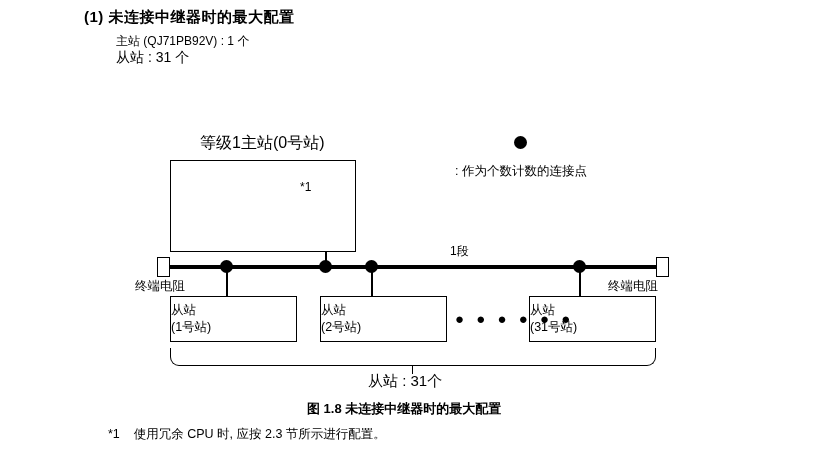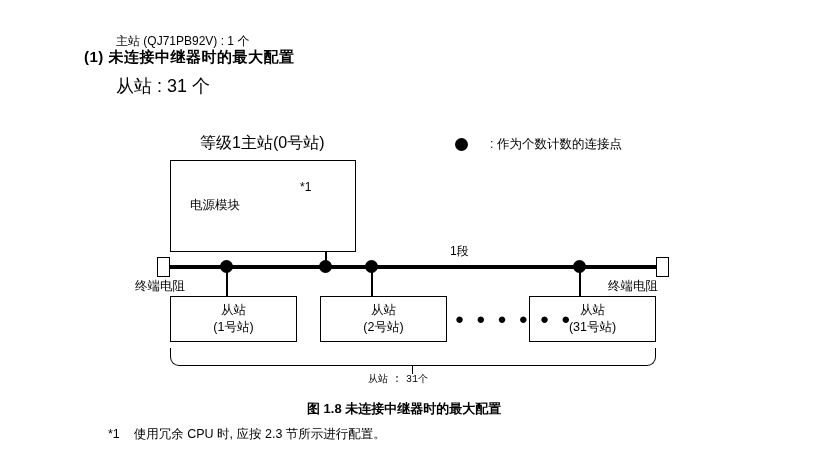--- a/index.html
+++ b/index.html
@@ -10,32 +10,31 @@
     color:#000;
     position:relative;
     overflow:hidden;
   }
   .abs{position:absolute;}
   
   #title{
     left:84px;top:8px;
     font-size:15px;font-weight:bold;letter-spacing:0.5px;
     white-space:nowrap;
-    margin-top:40px;
   }
   #line-master{
     left:116px;top:33px;font-size:12px;white-space:nowrap;
   }
   #line-slave{
-    left:116px;top:74px;font-size:18px;white-space:nowrap;
+    left:116px;top:49px;font-size:14px;white-space:nowrap;
   }
   
   #legend{
     left:455px;top:136px;font-size:12.5px;white-space:nowrap;
-    display:flex;align-items:center;gap:22px;
+    display:flex;align-items:center;gap:14px;flex-direction:column;
   }
   .dot{
     width:13px;height:13px;border-radius:50%;background:#000;display:inline-block;
   }
   
   #master-label{
     left:200px;top:133px;font-size:16px;white-space:nowrap;
   }
   
   #rack{
@@ -78,21 +77,21 @@
     left:135px;top:278px;font-size:12.5px;white-space:nowrap;
   }
   #term-right-label{
     left:608px;top:278px;font-size:12.5px;white-space:nowrap;
   }
   
   .slave{
     height:46px;width:127px;
     border:1.4px solid #000;background:#fff;
     box-sizing:border-box;
-    display:flex;flex-direction:column;align-items:center;justify-content:center;
+    display:flex;flex-direction:column;justify-content:center;
     font-size:12.5px;line-height:1.35;
     top:296px;
   }
   #slave1{left:170px;}
   #slave2{left:320px;}
   #slave3{left:529px;}
   #dots{
     left:455px;top:310px;font-size:15px;letter-spacing:4px;white-space:nowrap;
   }
   
@@ -101,21 +100,21 @@
     border-left:1.4px solid #000;
     border-right:1.4px solid #000;
     border-bottom:1.4px solid #000;
     border-bottom-left-radius:9px;border-bottom-right-radius:9px;
     box-sizing:border-box;
   }
   #brace-stem{
     left:412px;top:366px;width:1.4px;height:8px;background:#000;
   }
   #brace-label{
-    left:368px;top:372px;font-size:10px;white-space:nowrap;font-family:Liberation Mono, monospace;
+    left:368px;top:372px;font-size:15px;white-space:nowrap;
   }
   
   #caption{
     left:307px;top:400px;font-size:13px;font-weight:bold;white-space:nowrap;
   }
   #footnote{
     left:108px;top:426px;font-size:12.5px;white-space:nowrap;
   }
 </style>
 </head>
@@ -130,21 +129,20 @@
 <div class="abs" id="line-slave">从站 : 31 个</div>
 
 <div class="abs" id="legend">
   <span class="dot"></span>
   <span>: 作为个数计数的连接点</span>
 </div>
 
 <div class="abs" id="master-label">等级1主站(0号站)</div>
 
 <div class="abs" id="rack">
-  <div class="rack-cell" id="cell-power">电源模块</div>
 </div>
 <div class="abs" id="star1">*1</div>
 
 <div class="abs" id="bus"></div>
 
 <div class="abs term-block" style="left:157px;top:257px;"></div>
 <div class="abs term-block" style="left:656px;top:257px;"></div>
 <div class="abs" id="term-left-label">终端电阻</div>
 <div class="abs" id="term-right-label">终端电阻</div>
 

